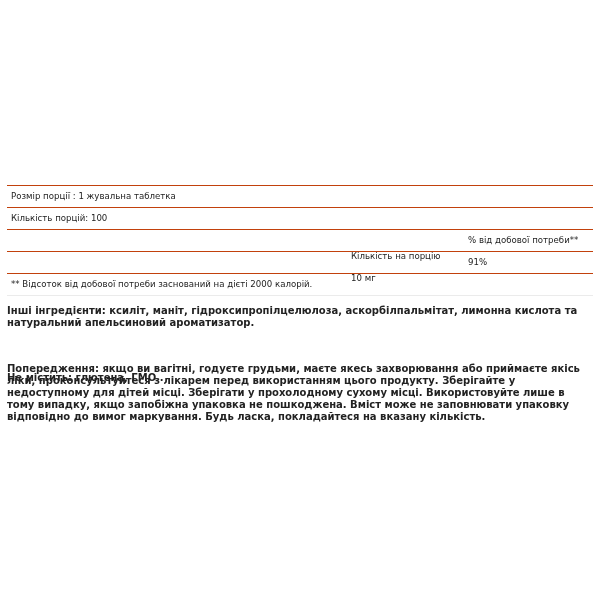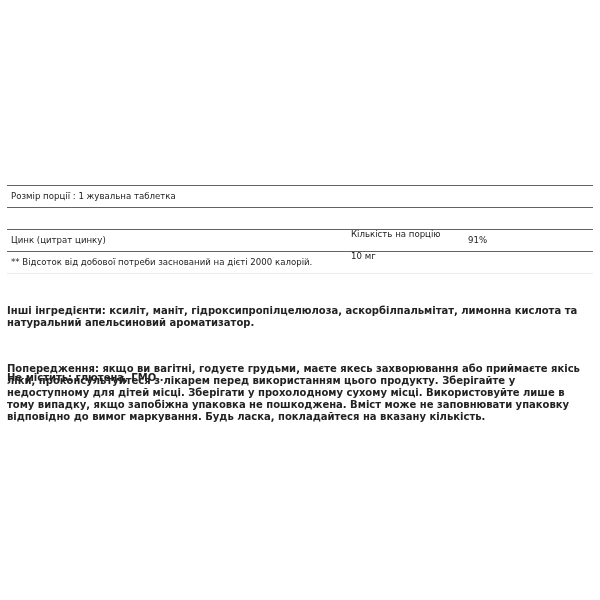--- a/index.html
+++ b/index.html
@@ -19,24 +19,27 @@
   .b3 { top:363px; }
 </style>
 </head>
 <body>
 
 <div class="wrap">
   <div class="row">
     <span class="c1">Розмір порції : 1 жувальна таблетка</span>
   </div>
   <div class="row">
-    <span class="c2">Кількість на порцію</span>
+    <span class="c1">Кількість порцій: 100</span>
   </div>
   <div class="row">
-    <span class="c1">Цинк (цитрат цинку)</span>
+    <span class="c2">Кількість на порцію</span>
+    <span class="c3">% від добової потреби**</span>
+  </div>
+  <div class="row">
     <span class="c2">10 мг</span>
     <span class="c3">91%</span>
   </div>
   <div class="row last">
     <span class="c1">** Відсоток від добової потреби заснований на дієті 2000 калорій.</span>
   </div>
 </div>
 
 <div class="block b1">Інші інгредієнти: ксиліт, маніт, гідроксипропілцелюлоза, аскорбілпальмітат, лимонна кислота та натуральний апельсиновий ароматизатор.</div>
 <div class="block b2">Не містить: глютена, ГМО  .</div>

